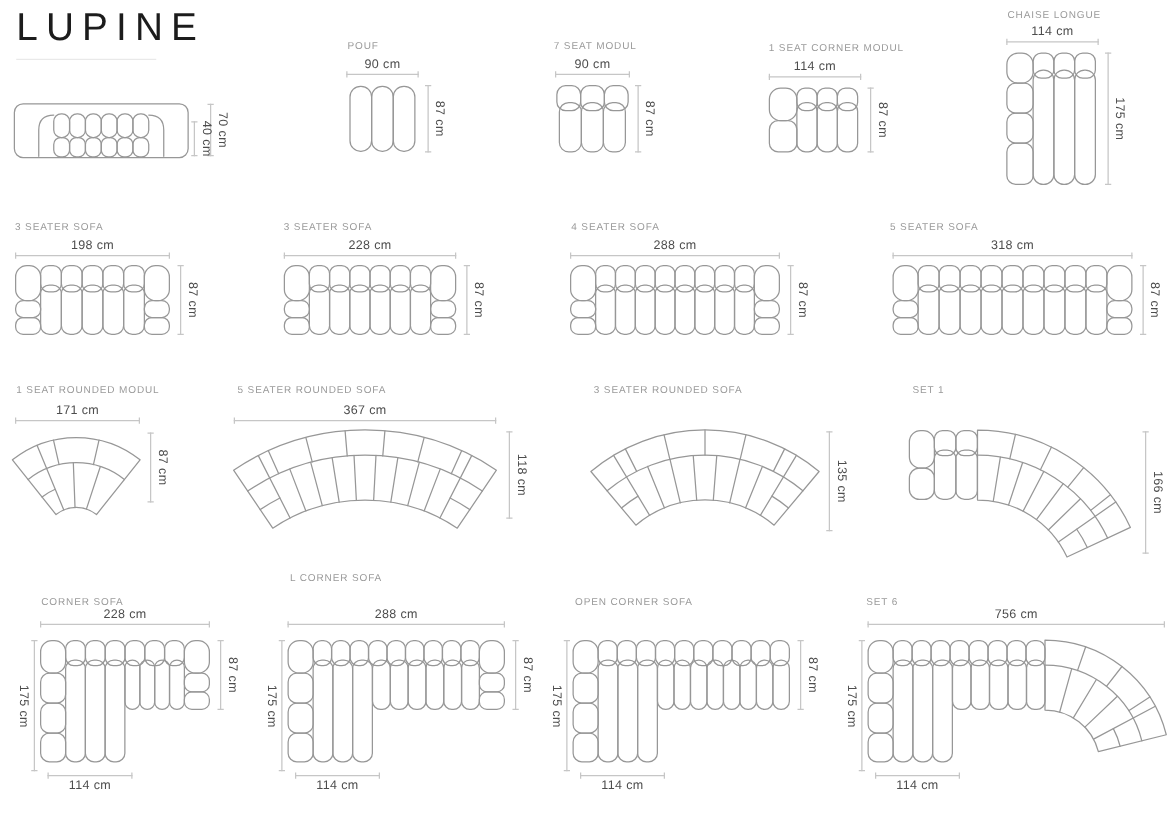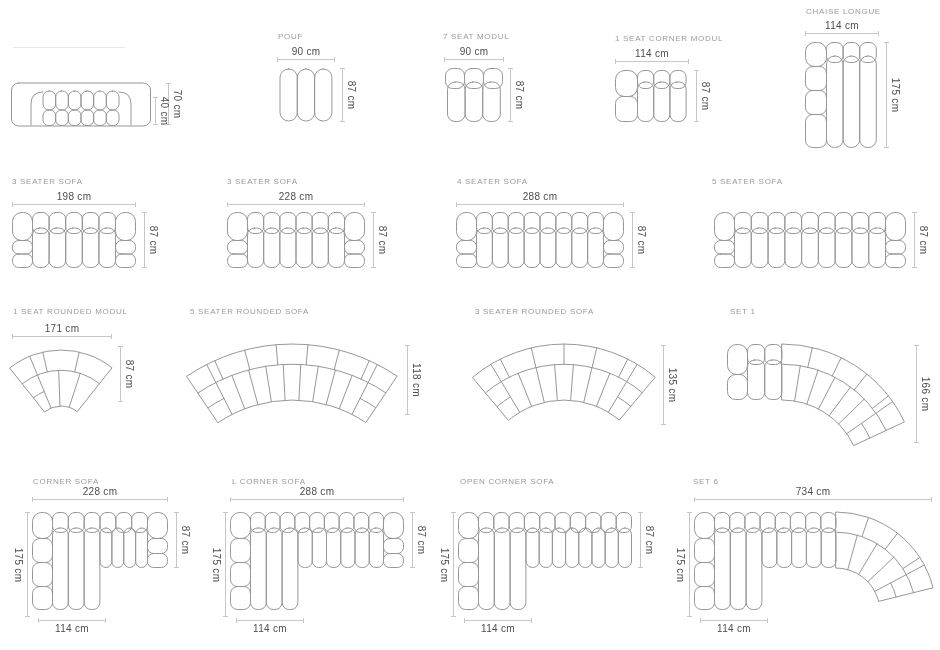--- a/index.html
+++ b/index.html
@@ -40,20 +40,21 @@
   .dimv.tl::before,.dimv.tl::after { left:auto; right:-3px; }
   .dimv.tl span { left:auto; right:3px; }
   svg.draw { position:absolute; overflow:visible; }
   svg.draw rect, svg.draw path, svg.draw line { fill:none; stroke:#979797; stroke-width:1; stroke-linecap:round; stroke-linejoin:round; }
 </style>
 </head>
 <body>
 
 <div class="canvas">
 
+  <div class="title">LUPINE</div>
   <div class="rule"></div>
 
   <svg class="draw" style="left:10px;top:80px" width="142" height="47" viewBox="0 0 142 47">
       <rect x="1.5" y="3" width="139" height="43" rx="7"></rect>
       <path d="M21 45 V24 Q21 12 33 12"></path>
       <path d="M121 45 V24 Q121 12 109 12"></path>
       <rect x="33" y="11" width="12.666666666666666" height="19" rx="6"></rect>
       <rect x="33" y="30" width="12.666666666666666" height="15.5" rx="5.5"></rect>
       <rect x="45.666666666666664" y="11" width="12.666666666666666" height="19" rx="6"></rect>
       <rect x="45.666666666666664" y="30" width="12.666666666666666" height="15.5" rx="5.5"></rect>
@@ -206,20 +207,21 @@
       <rect x="115.75" y="0.5" width="15.875" height="21" rx="6.5"></rect>
       <rect x="115.75" y="16" width="15.875" height="39.5" rx="7"></rect>
       <rect x="131.625" y="0.5" width="15.875" height="21" rx="6.5"></rect>
       <rect x="131.625" y="16" width="15.875" height="39.5" rx="7"></rect>
     </svg>
   <div class="dimv" style="left:632px;top:212px;height:56px">
       <span>87 cm</span>
     </div>
 
   <div class="lbl" style="left:712px;top:177px">5 SEATER SOFA</div>
+  <div class="dimh" style="left:714px;top:190px;width:192px"><span>318 cm</span></div>
   <svg class="draw" style="left:714px;top:212px" width="192" height="56" viewBox="0 0 192 56">
       <rect x="0.5" y="0.5" width="20" height="28" rx="9"></rect>
       <rect x="0.5" y="28.5" width="20" height="13.5" rx="6"></rect>
       <rect x="0.5" y="42" width="20" height="13.5" rx="6"></rect>
       <rect x="171.5" y="0.5" width="20" height="28" rx="9"></rect>
       <rect x="171.5" y="28.5" width="20" height="13.5" rx="6"></rect>
       <rect x="171.5" y="42" width="20" height="13.5" rx="6"></rect>
       <rect x="20.5" y="0.5" width="16.77777777777778" height="21" rx="6.5"></rect>
       <rect x="20.5" y="16" width="16.77777777777778" height="39.5" rx="7"></rect>
       <rect x="37.27777777777778" y="0.5" width="16.77777777777778" height="21" rx="6.5"></rect>
@@ -253,20 +255,21 @@
       <line x1="50.02" y1="56.02" x2="48.66" y2="20.20"></line>
       <line x1="59.11" y1="57.30" x2="70.28" y2="23.24"></line>
       <line x1="37.26" y1="21.70" x2="32.79" y2="2.05"></line>
       <line x1="64.74" y1="21.70" x2="69.21" y2="2.05"></line>
     </svg>
   <div class="dimv" style="left:120px;top:346px;height:56px">
       <span>87 cm</span>
     </div>
 
   <div class="lbl" style="left:190px;top:307px">5 SEATER ROUNDED SOFA</div>
+  <div class="dimh" style="left:187px;top:322px;width:210px"><span>367 cm</span></div>
   <svg class="draw" style="left:187px;top:344px" width="210" height="80" viewBox="0 0 210 80">
       <path d="M-0.13 32.14 A188 188 0 0 1 210.13 32.14 L178.81 78.57 A132 132 0 0 0 31.19 78.57 Z"></path>
       <path d="M11.15 48.85 A167.84 167.84 0 0 1 198.85 48.85"></path>
       <line x1="45.07" y1="70.39" x2="19.65" y2="20.49"></line>
       <path d="M21.17 63.71 A149.92 149.92 0 0 1 36.94 54.42"></path>
       <line x1="164.93" y1="70.39" x2="190.35" y2="20.49"></line>
       <path d="M173.06 54.42 A149.92 149.92 0 0 1 188.83 63.71"></path>
       <line x1="57.70" y1="64.77" x2="44.85" y2="31.31"></line>
       <line x1="70.84" y1="60.50" x2="61.56" y2="25.88"></line>
       <line x1="84.35" y1="57.63" x2="78.74" y2="22.23"></line>
@@ -361,21 +364,21 @@
       <rect x="115.5" y="41.5" width="20" height="14" rx="6"></rect>
     </svg>
   <div class="dimv" style="left:176px;top:512px;height:56px">
       <span>87 cm</span>
     </div>
   <div class="dimv tl" style="left:13px;top:512px;height:105px">
       <span>175 cm</span>
     </div>
   <div class="dimb" style="left:38px;top:620px;width:68px"><span>114 cm</span></div>
 
-  <div class="lbl" style="left:232px;top:477px">L CORNER SOFA</div>
+  <div class="lbl" style="left:232px;top:458px">L CORNER SOFA</div>
   <div class="dimh" style="left:230px;top:485px;width:174px"><span>288 cm</span></div>
   <svg class="draw" style="left:230px;top:512px" width="174" height="98" viewBox="0 0 174 98">
       <rect x="0.5" y="0.5" width="20" height="26" rx="9"></rect>
       <rect x="0.5" y="26.5" width="20" height="24" rx="7"></rect>
       <rect x="0.5" y="50.5" width="20" height="24" rx="7"></rect>
       <rect x="0.5" y="74.5" width="20" height="23" rx="7"></rect>
       <rect x="20.5" y="0.5" width="14.777777777777779" height="20" rx="6.5"></rect>
       <rect x="35.27777777777778" y="0.5" width="14.777777777777779" height="20" rx="6.5"></rect>
       <rect x="50.05555555555556" y="0.5" width="14.777777777777779" height="20" rx="6.5"></rect>
       <rect x="64.83333333333334" y="0.5" width="14.777777777777779" height="20" rx="6.5"></rect>
@@ -435,21 +438,21 @@
     </svg>
   <div class="dimv" style="left:640px;top:512px;height:56px">
       <span>87 cm</span>
     </div>
   <div class="dimv tl" style="left:439px;top:512px;height:105px">
       <span>175 cm</span>
     </div>
   <div class="dimb" style="left:464px;top:620px;width:68px"><span>114 cm</span></div>
 
   <div class="lbl" style="left:693px;top:477px">SET 6</div>
-  <div class="dimh" style="left:694px;top:485px;width:238px"><span>734 cm</span></div>
+  <div class="dimh" style="left:694px;top:485px;width:238px"><span>756 cm</span></div>
   <svg class="draw" style="left:694px;top:512px" width="242" height="98" viewBox="0 0 242 98">
       <rect x="0.5" y="0.5" width="20" height="26" rx="9"></rect>
       <rect x="0.5" y="26.5" width="20" height="24" rx="7"></rect>
       <rect x="0.5" y="50.5" width="20" height="24" rx="7"></rect>
       <rect x="0.5" y="74.5" width="20" height="23" rx="7"></rect>
       <rect x="20.5" y="0.5" width="15.1875" height="20" rx="6.5"></rect>
       <rect x="35.6875" y="0.5" width="15.1875" height="20" rx="6.5"></rect>
       <rect x="50.875" y="0.5" width="15.1875" height="20" rx="6.5"></rect>
       <rect x="66.0625" y="0.5" width="15.1875" height="20" rx="6.5"></rect>
       <rect x="81.25" y="0.5" width="15.1875" height="20" rx="6.5"></rect>

